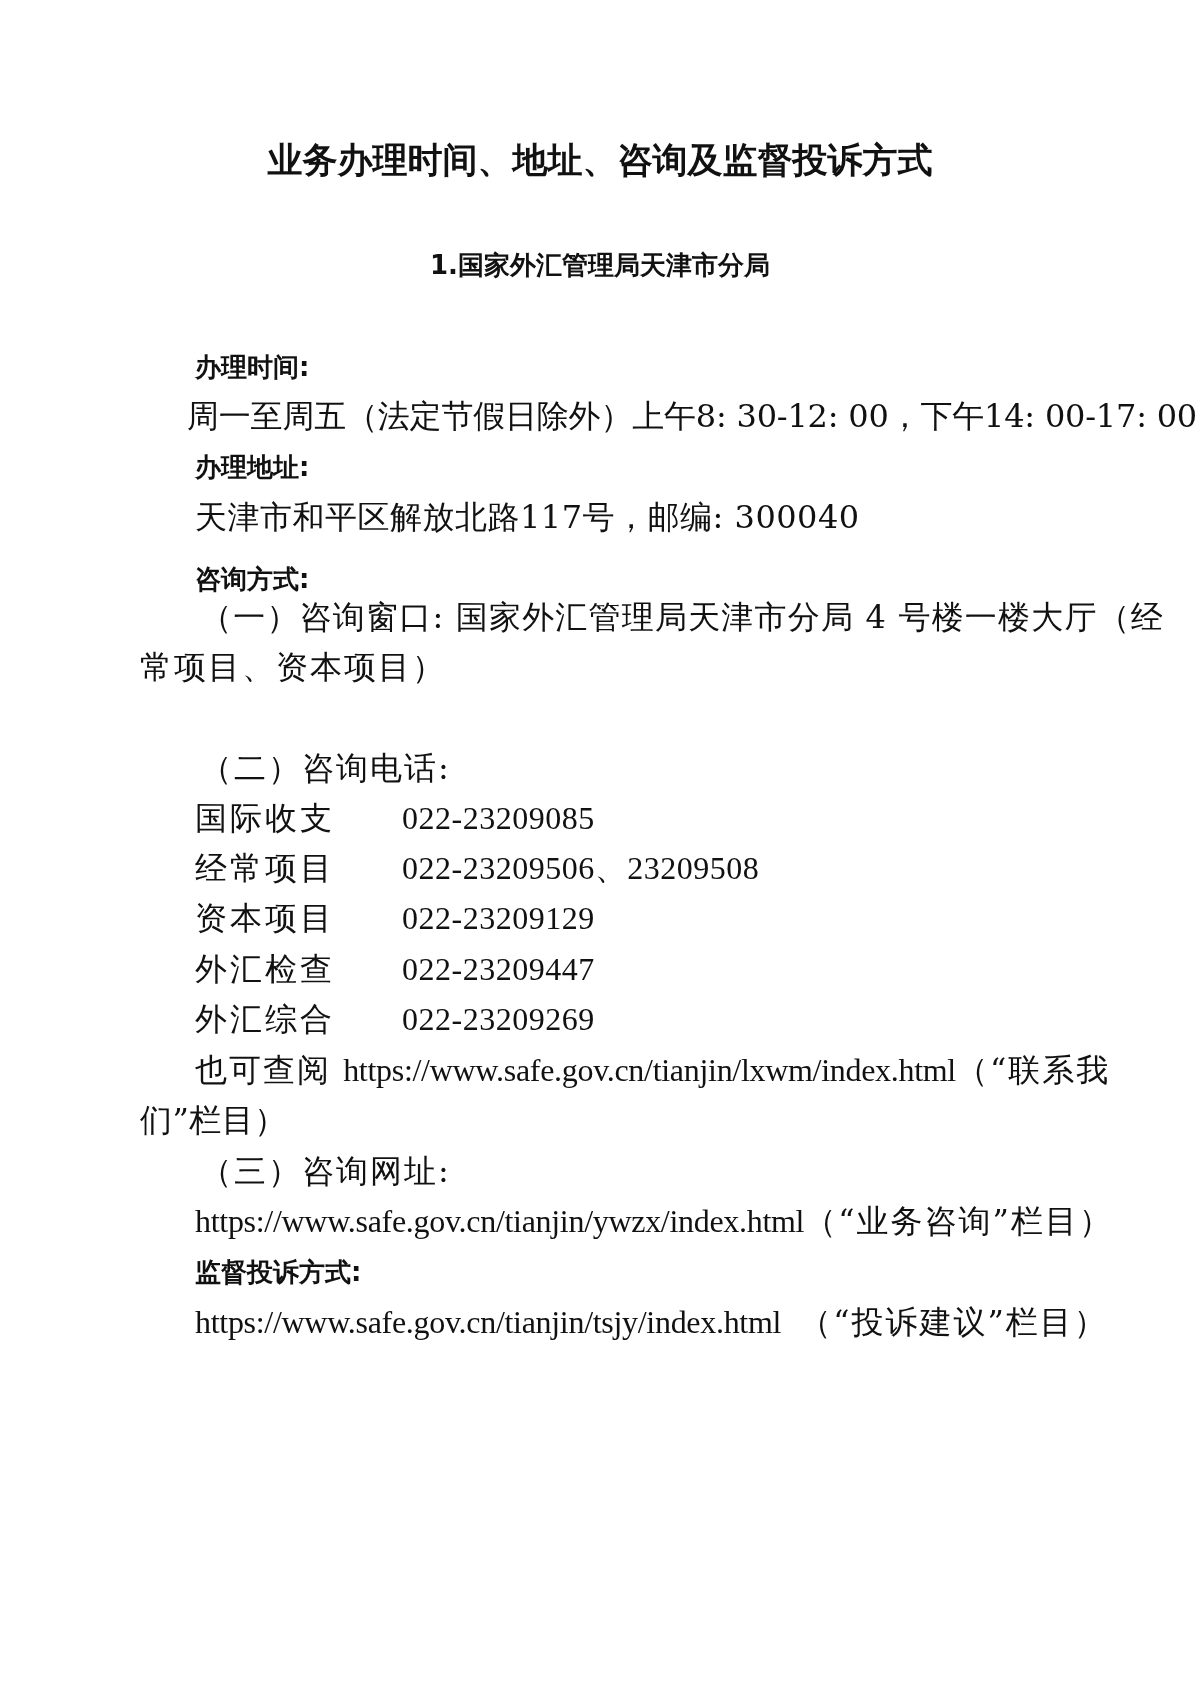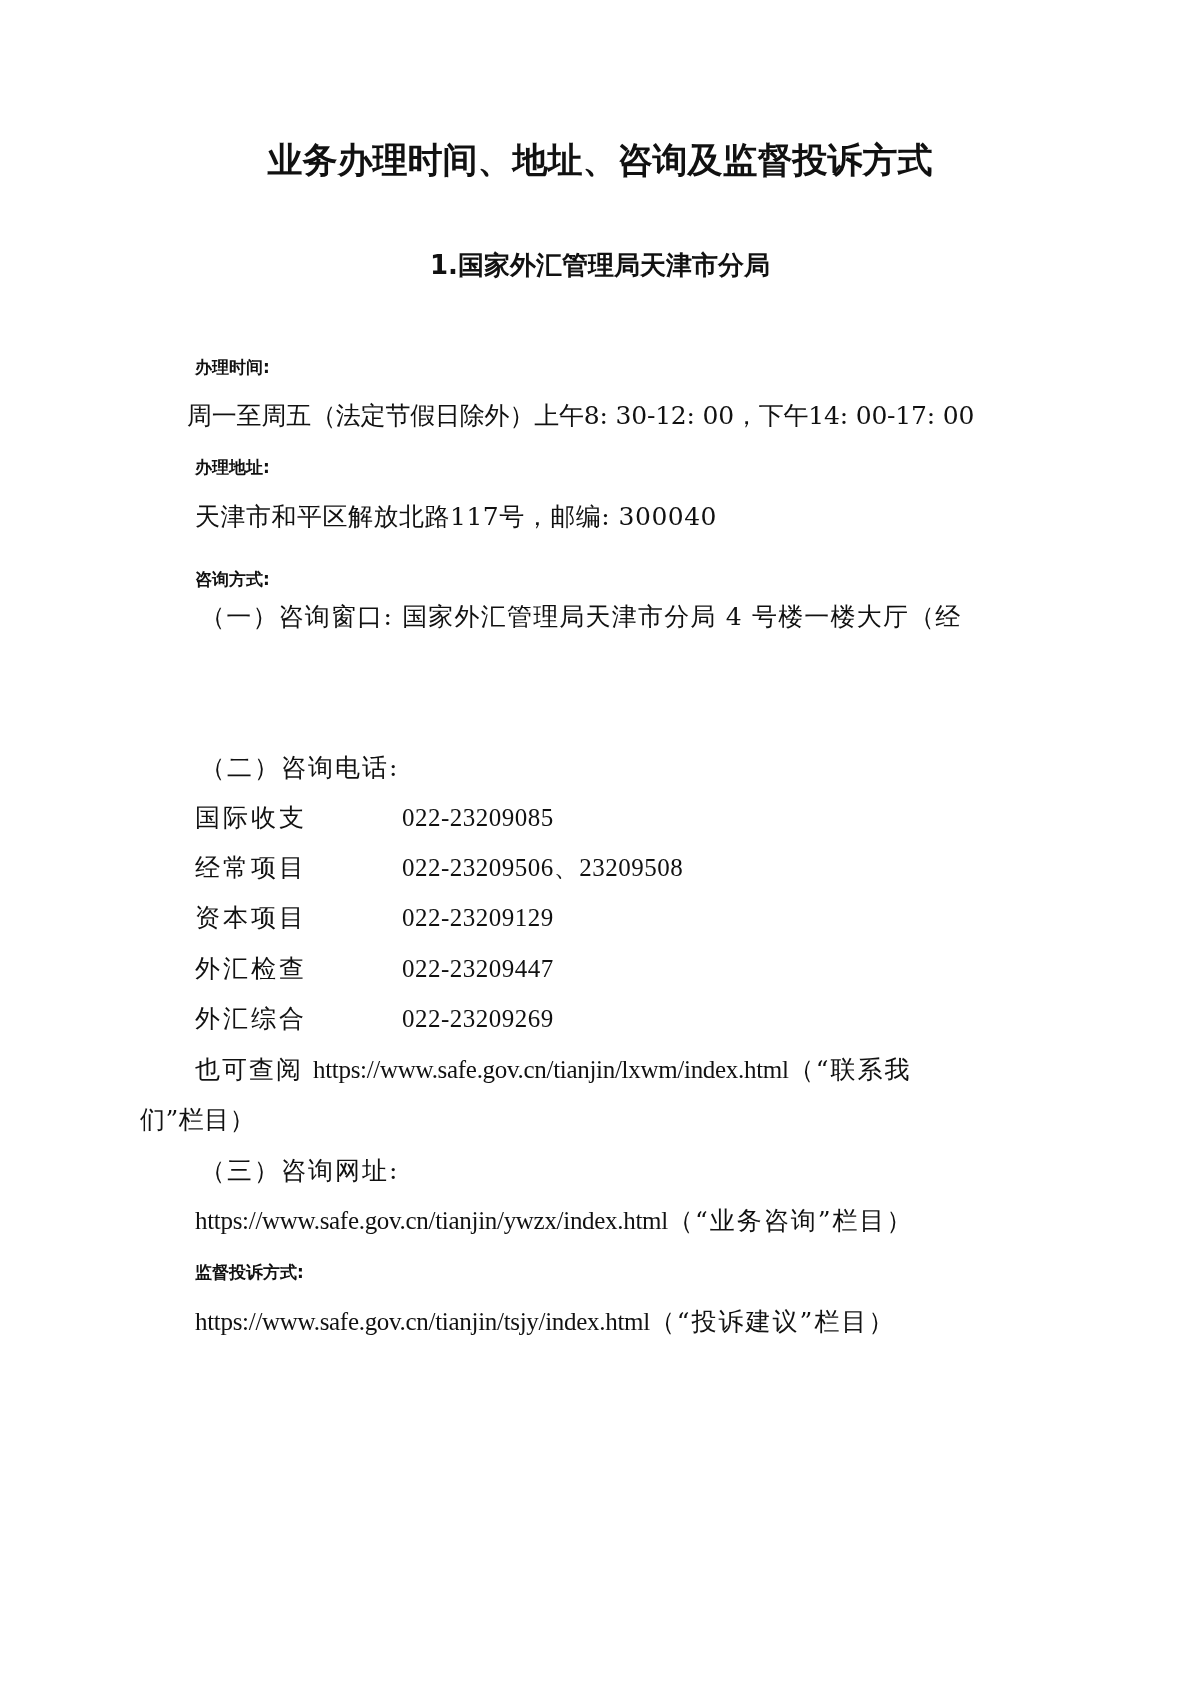--- a/index.html
+++ b/index.html
@@ -38,27 +38,27 @@
       top: 247px;
       text-align: center;
       font-family: "DejaVu Sans", "Liberation Sans", sans-serif;
       font-weight: bold;
       font-size: 26px;
       line-height: 36px;
     }
     .line {
       position: absolute;
       white-space: nowrap;
-      font-size: 25px;
+      font-size: 32px;
       line-height: 34px;
     }
     .heading {
       font-family: "DejaVu Sans", "Liberation Sans", sans-serif;
       font-weight: bold;
-      font-size: 17px;
+      font-size: 26px;
     }
     .body-text {
       font-family: "DejaVu Serif", "Liberation Serif", serif;
       letter-spacing: 0.5px;
     }
     .ind { left: 195px; }
     .ind-time { left: 187px; }
     .ind-0 { left: 140px; }
     .ind-paren { left: 200px; }
     .phone-label {
@@ -87,20 +87,21 @@
 
   <div class="line heading ind" style="top:350px;">办理时间:</div>
   <div class="line body-text ind-time" style="top:399px; letter-spacing:-0.2px;">周一至周五（法定节假日除外）上午8:  30-12:  00，下午14:  00-17:  00</div>
 
   <div class="line heading ind" style="top:450px;">办理地址:</div>
   <div class="line body-text ind" style="top:500px;">天津市和平区解放北路117号，邮编:  300040</div>
 
   <div class="line heading ind" style="top:562px;">咨询方式:</div>
 
   <div class="line body-text ind-paren" style="top:600px; letter-spacing:1.2px;">（一）咨询窗口: 国家外汇管理局天津市分局 4 号楼一楼大厅（经</div>
+  <div class="line body-text ind-0" style="top:650px; letter-spacing:2px;">常项目、资本项目）</div>
 
   <div class="line body-text ind-paren" style="top:751px; letter-spacing:2px;">（二）咨询电话:</div>
 
   <div class="line body-text" style="top:801px; left:0; width:1200px;">
     <span class="phone-label">国际收支</span>
     <span class="phone-value">022-23209085</span>
   </div>
   <div class="line body-text" style="top:851px; left:0; width:1200px;">
     <span class="phone-label">经常项目</span>
     <span class="phone-value">022-23209506、23209508</span>
@@ -123,16 +124,16 @@
   </div>
   <div class="line body-text ind-0" style="top:1103px;">们”栏目）</div>
 
   <div class="line body-text ind-paren" style="top:1154px; letter-spacing:2px;">（三）咨询网址:</div>
   <div class="line body-text ind" style="top:1204px;">
     <span class="url">https://www.safe.gov.cn/tianjin/ywzx/index.html</span><span style="letter-spacing:2px;">（“业务咨询”栏目）</span>
   </div>
 
   <div class="line heading ind" style="top:1255px;">监督投诉方式:</div>
   <div class="line body-text ind" style="top:1305px;">
-    <span class="url">https://www.safe.gov.cn/tianjin/tsjy/index.html</span><span style="letter-spacing:2px;">（“投诉建议”栏目）</span>
+    <span class="url">https://www.safe.gov.cn/tianjin/tsjy/index.html</span><span style="letter-spacing:2px;margin-left:18px;">（“投诉建议”栏目）</span>
   </div>
 
 </div>
 
 </body></html>

